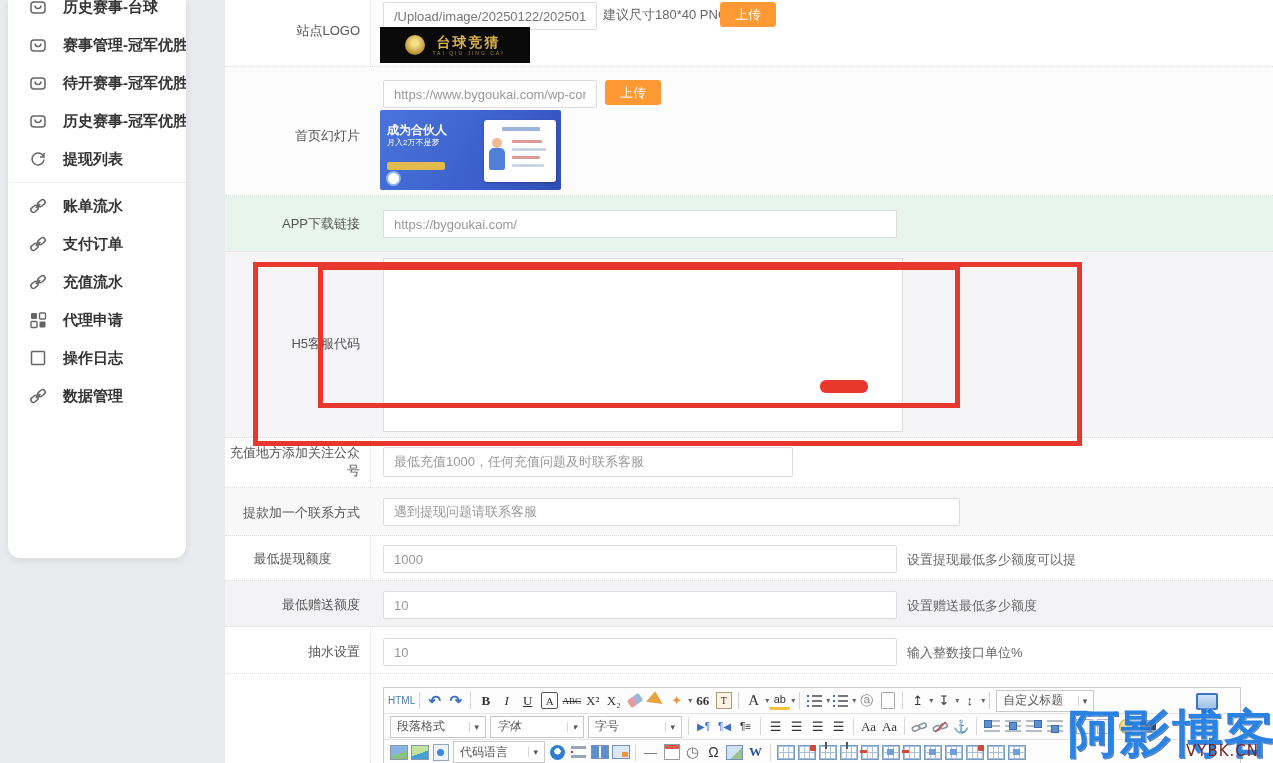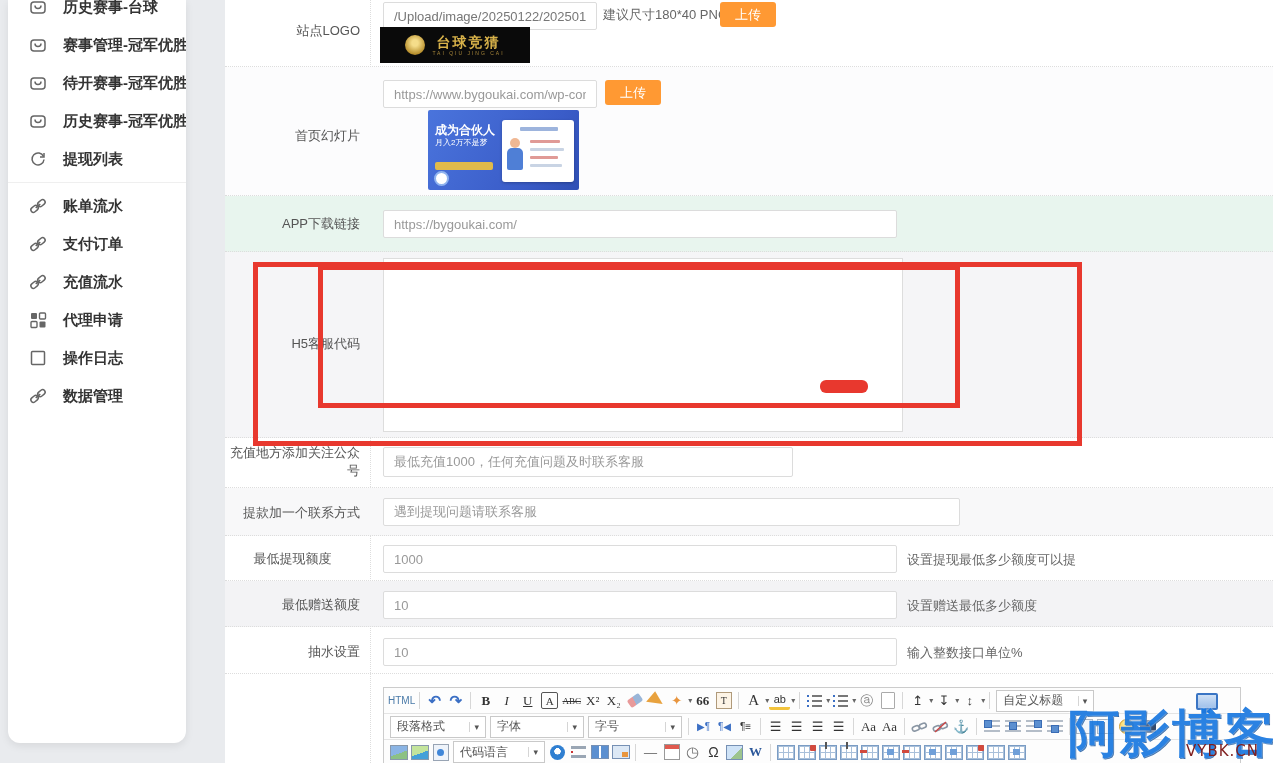--- a/index.html
+++ b/index.html
@@ -1,19 +1,19 @@
 <!DOCTYPE html>
 <html><head>
 <meta charset="utf-8">
 <style>
   html,body{margin:0;padding:0;background:#e9ebee;font-family:"Liberation Sans",sans-serif;}
   #page{position:relative;width:1273px;height:763px;overflow:hidden;background:#e9ebee;}
 
   
-  #sidebar{position:absolute;left:8px;top:0;width:178px;height:743px;background:#fff;
+  #sidebar{position:absolute;left:8px;top:0;width:178px;height:558px;background:#fff;
     border-radius:0 0 12px 12px;box-shadow:0 3px 8px rgba(0,0,0,.08);overflow:hidden;}
   .side-items{position:absolute;top:-12px;left:0;right:0;}
   .side-item{height:38px;display:flex;align-items:center;padding-left:20px;gap:15px;cursor:pointer;}
   .side-item .lbl{font-size:15px;color:#333;font-weight:600;white-space:nowrap;}
   .side-icon{width:20px;height:20px;flex:0 0 20px;}
   .side-icon svg{display:block;}
   .side-divider{height:1px;background:#efefef;margin:4px 0;}
 
   
   #content{position:absolute;left:225px;top:0;width:1048px;height:763px;background:#fff;}
@@ -29,22 +29,22 @@
   
   .logo-prev{position:absolute;left:155px;top:27px;width:150px;height:36px;background:#0a0a0a;
     display:flex;align-items:center;justify-content:center;gap:7px;}
   .logo-emblem{width:20px;height:20px;border-radius:50%;
     background:radial-gradient(circle at 50% 40%,#f5dd8a 20%,#b8902e 70%,#6e5316);}
   .logo-txt{display:flex;flex-direction:column;align-items:center;line-height:1;}
   .logo-title{color:#d8b24a;font-weight:bold;font-size:14px;letter-spacing:2px;}
   .logo-sub{color:#a8873a;font-size:5px;letter-spacing:2px;margin-top:2px;}
 
   
-  .banner-prev{position:absolute;left:155px;top:43px;width:151px;height:80px;border-radius:2px;overflow:hidden;
-    background:linear-gradient(120deg,#4a74dc,#3a5cc8 70%,#2f4fb4);margin-left:48px;}
+  .banner-prev{position:absolute;left:155px;top:43px;width:181px;height:80px;border-radius:2px;overflow:hidden;
+    background:linear-gradient(120deg,#4a74dc,#3a5cc8 70%,#2f4fb4);}
   .bn1{position:absolute;left:7px;top:12px;color:#fff;font-size:12px;font-weight:bold;white-space:nowrap;}
   .bn2{position:absolute;left:7px;top:27px;color:#fff;font-size:8px;white-space:nowrap;}
   .bn-chip{position:absolute;left:7px;top:52px;width:58px;height:8px;border-radius:2px;background:#f2c33c;opacity:.9;}
   .bn-badge{position:absolute;left:6px;bottom:4px;width:15px;height:15px;border-radius:50%;background:#fff;
     border:2px solid #8fb3ef;box-sizing:border-box;}
   .bn-card{position:absolute;right:5px;top:10px;width:72px;height:62px;background:#fff;border-radius:3px;
     box-shadow:0 1px 3px rgba(0,0,0,.25);}
   .bn-card i{position:absolute;left:28px;height:3px;border-radius:1px;background:#c9d4e4;display:block;}
   .bn-card i.r{background:#e09a96;}
   .bn-card .hd{position:absolute;left:18px;top:7px;width:38px;height:4px;background:#9db4dd;border-radius:1px;}
@@ -385,21 +385,21 @@
               <span class="cbox">▾</span>
           </span>
           <span class="ic i-monitor"></span>
         </div>
 
         <div class="tbrow">
           <span class="tbsel" style="min-width:82px;">
             <span>段落格式</span>
               <span class="cbox">▾</span>
           </span>
-          <span class="tbsel" style="min-width:80px;">
+          <span class="tbsel" style="min-width:80px;font-style:italic;">
             <span>字体</span>
               <span class="cbox">▾</span>
           </span>
           <span class="tbsel" style="min-width:80px;">
             <span>字号</span>
               <span class="cbox">▾</span>
           </span>
           <span class="sep"></span>
           <span class="tb sans sm" style="color:#3b6fc4;">▶¶</span>
           <span class="tb sans sm" style="color:#3b6fc4;">¶◀</span>

